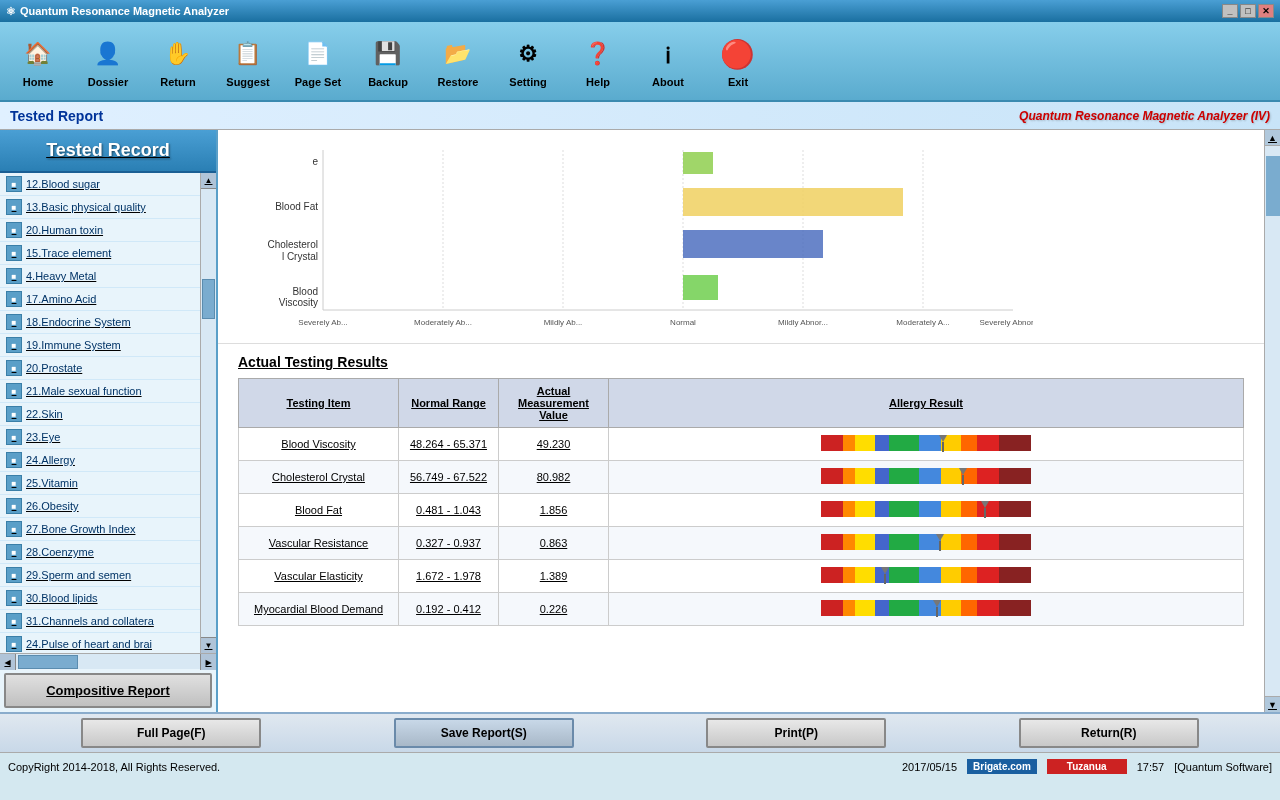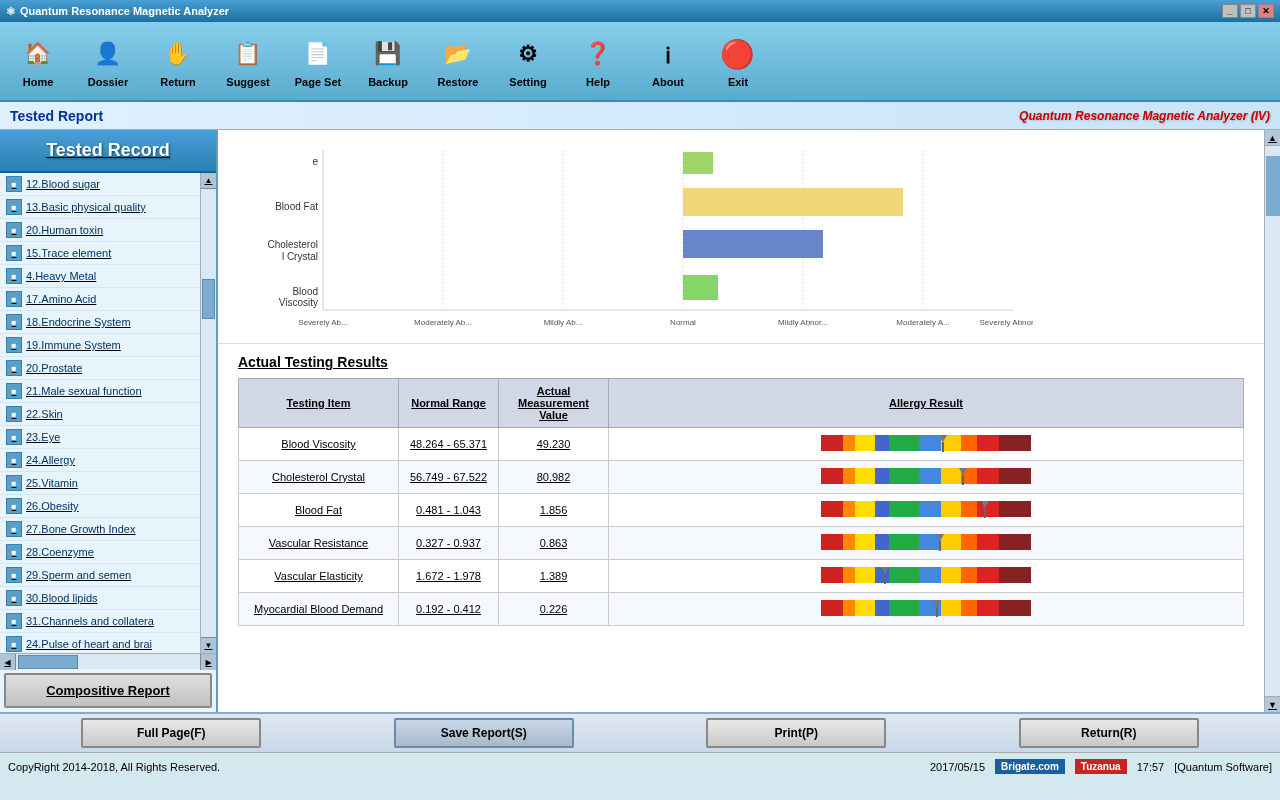--- a/index.html
+++ b/index.html
@@ -665,17 +665,17 @@
   <button class="bottom-btn" style="background:linear-gradient(to bottom,#c8d8e8,#a8b8c8); border-color:#6a8aaa;">Save Report(S)</button>
   <button class="bottom-btn">Print(P)</button>
   <button class="bottom-btn">Return(R)</button>
 </div>
 
 <div class="status-bar">
   <span>CopyRight 2014-2018, All Rights Reserved.</span>
   <div class="status-right">
     <span>2017/05/15</span>
     <span style="background:#1a5fa0; color:white; padding:2px 6px; font-size:10px; font-weight:bold;">Brigate.com</span>
-    <span style="background:#cc2222; color:white; padding:2px 6px; font-size:10px; font-weight:bold;">Tuzanua</span>
+    <span style="background:#cc2222; color:white; padding:2px 20px; font-size:10px; font-weight:bold;">Tuzanua</span>
     <span>17:57</span>
     <span>[Quantum Software]</span>
   </div>
 </div>
 
 </body></html>

